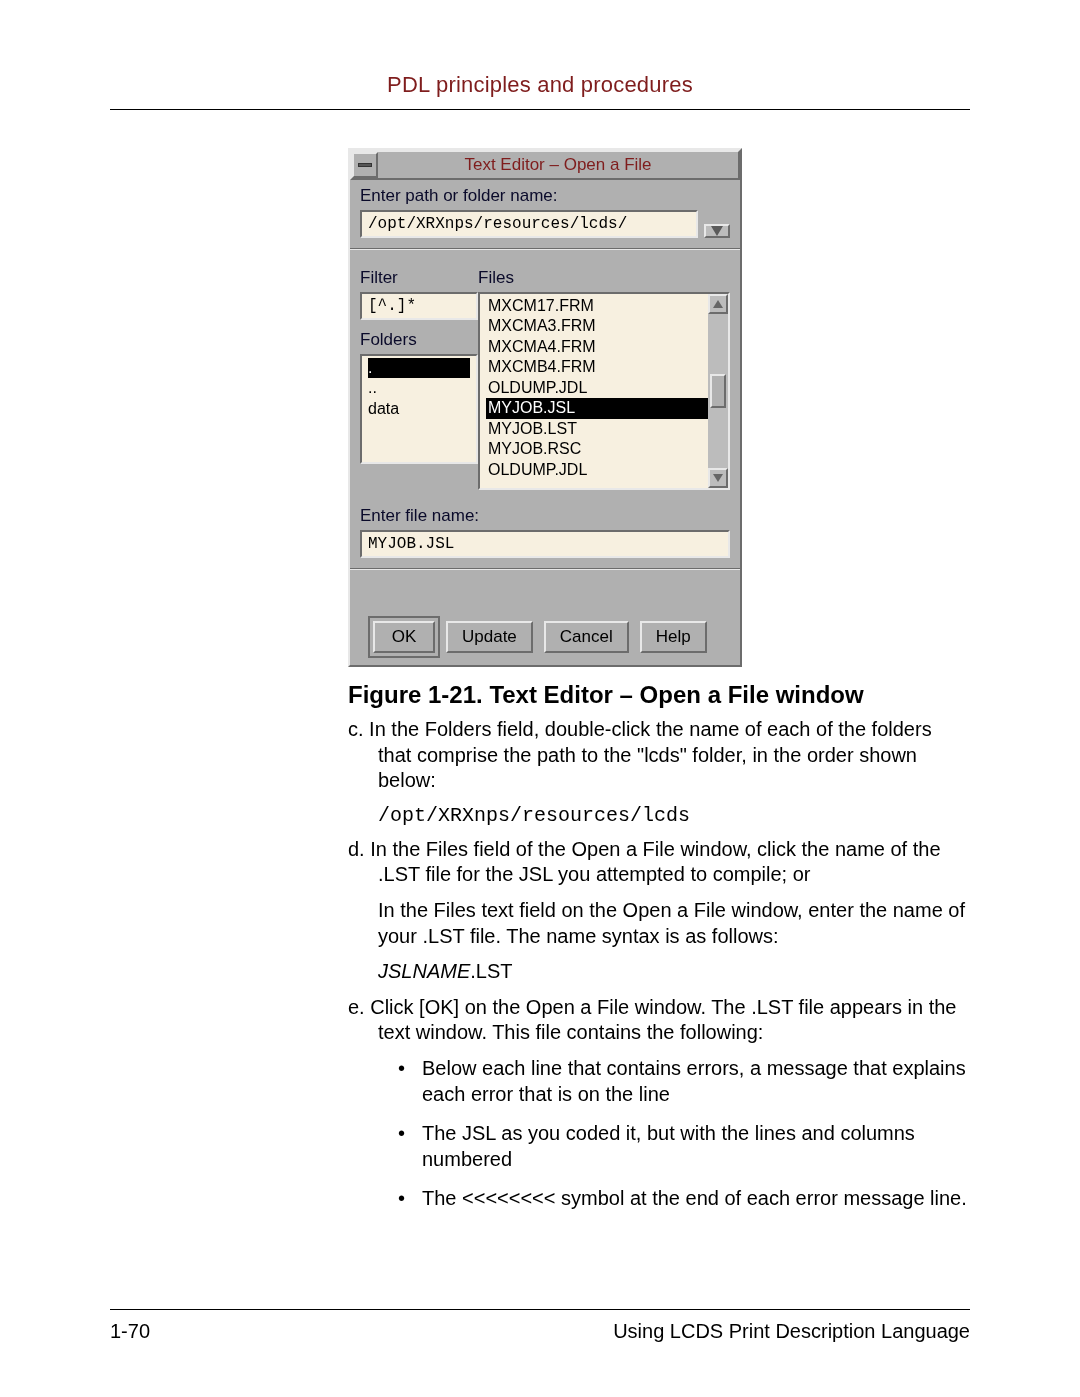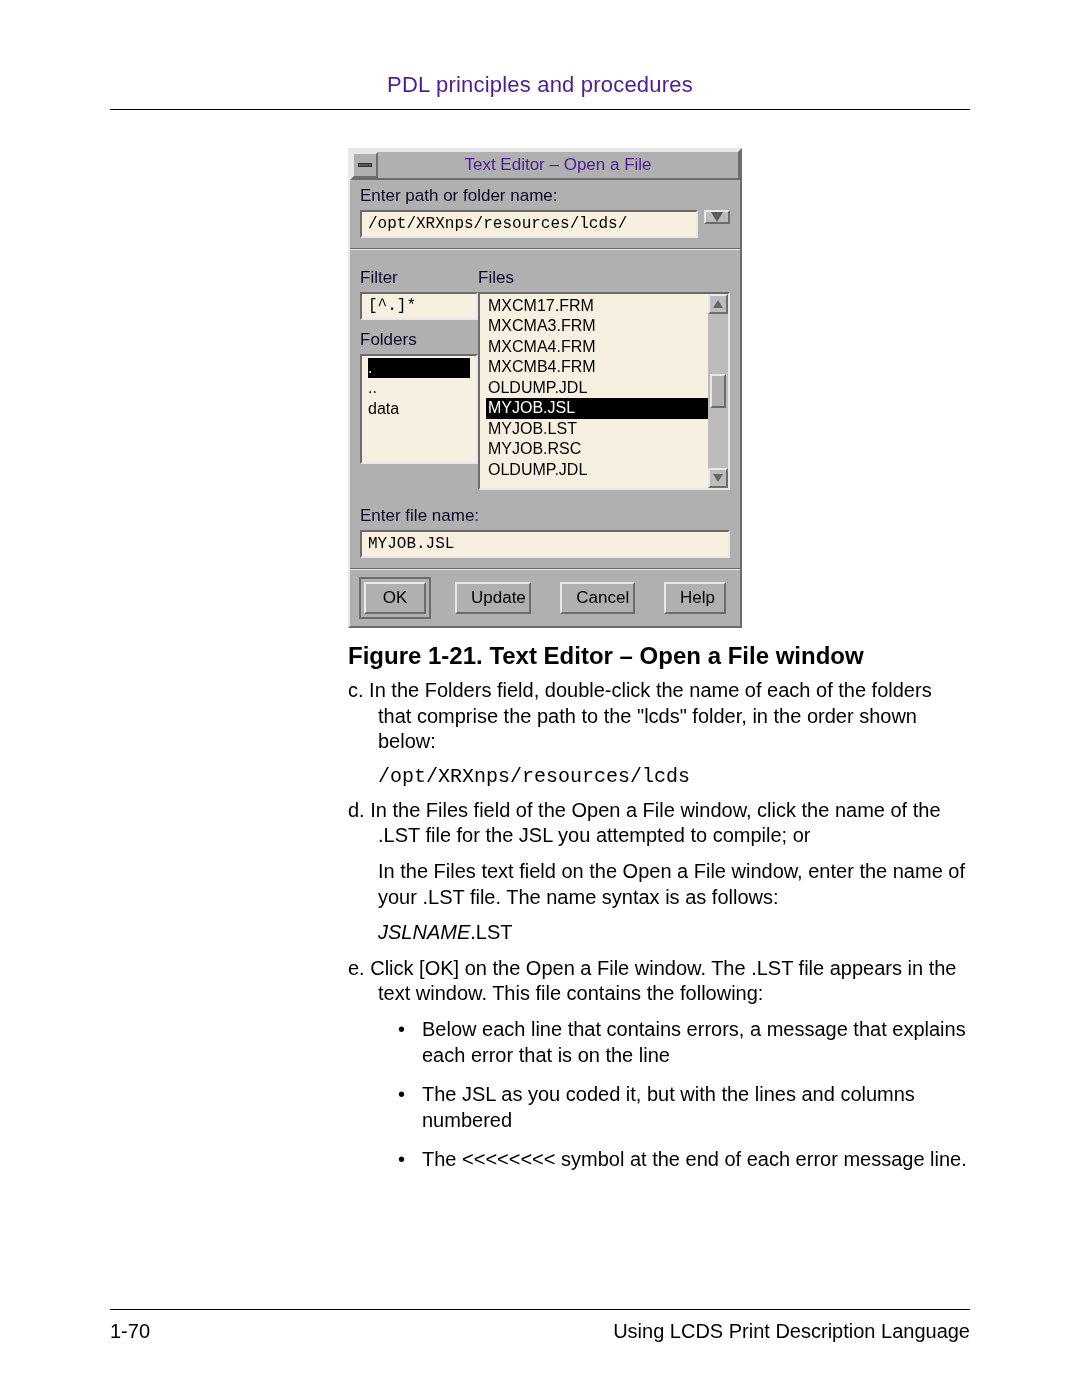--- a/index.html
+++ b/index.html
@@ -29,45 +29,45 @@
   .footer .row{display:flex;justify-content:space-between;font-size:20px;}
 
   
   .dialog{width:394px;background:var(--ui-bg);border:2px solid var(--ui-bg);margin:0 0 14px 0;
     font-family:"Lucida Sans","Lucida Grande",Verdana,sans-serif;}
   .bevel{border:2px solid var(--ui-light);border-right-color:var(--ui-shadow);border-bottom-color:var(--ui-shadow);}
   .bevel-in{border:2px solid var(--ui-shadow);border-right-color:var(--ui-light);border-bottom-color:var(--ui-light);}
   .titlebar{display:flex;align-items:flex-end;background:var(--ui-bg);}
   .sysmenu{width:26px;height:26px;background:var(--ui-bg);display:flex;align-items:center;justify-content:center;border-right:2px solid var(--ui-shadow);}
   .sysmenu .bar{width:14px;height:4px;background:#555;border:1px solid #333;}
-  .title{flex:1;text-align:center;font-size:17px;padding:2px 0 3px 0;color:#4c1d95;}
+  .title{flex:1;text-align:center;font-size:17px;padding:2px 0 3px 0;color:#7f1d1d;}
   .section{padding:6px 10px 10px 10px;}
   .label{font-size:17px;color:#0a0a2a;margin-bottom:4px;}
-  .txtrow{display:flex;gap:6px;align-items:flex-start;}
+  .txtrow{display:flex;gap:6px;align-items:flex-end;}
   .field{flex:1;background:var(--ui-field);padding:3px 6px;font-family:"Courier New",monospace;font-size:16px;min-height:22px;}
   .arrowbtn{width:26px;background:var(--ui-bg2);display:flex;align-items:center;justify-content:center;}
   .arrowbtn svg{fill:#5a5a5a;}
   .lists{display:flex;gap:0;}
   .col{display:flex;flex-direction:column;}
   .col.filter{width:118px;}
   .col.files{flex:1;}
   .col .label{margin-top:12px;}
   .listbox{background:var(--ui-field);font-family:"Courier New",monospace;font-size:16px;min-height:26px;padding:3px 6px;}
   .fileswrap{display:flex;align-items:stretch;}
   .filelist{flex:1;background:var(--ui-field);font-size:16px;line-height:1.28;padding:2px 0 2px 6px;font-family:"Lucida Sans","Lucida Grande",Verdana,sans-serif;}
   .filelist div{padding:0 2px;}
   .filelist .sel{background:#000;color:#fff;}
   .folders{background:var(--ui-field);font-family:"Lucida Sans","Lucida Grande",Verdana,sans-serif;font-size:16px;line-height:1.28;padding:2px 6px;min-height:110px;}
   .folders .sel{background:#000;color:#fff;}
   .scrollbar{width:20px;background:var(--ui-bg2);display:flex;flex-direction:column;}
   .sb-btn{height:20px;display:flex;align-items:center;justify-content:center;}
   .sb-track{flex:1;position:relative;}
   .sb-thumb{position:absolute;left:2px;right:2px;top:50%;height:34px;transform:translateY(-50%);background:var(--ui-bg);border:2px solid var(--ui-light);border-right-color:var(--ui-shadow);border-bottom-color:var(--ui-shadow);}
   .divider{height:2px;background:var(--ui-shadow);border-bottom:1px solid var(--ui-light);}
-  .btnrow{display:flex;gap:29px;padding:12px 14px;}
+  .btnrow{display:flex;gap:11px;padding:12px 23px;margin-top:39px;}
   .btn{background:var(--ui-bg);padding:4px 14px;font-size:17px;min-width:62px;text-align:center;}
   .btn.default{outline:2px solid var(--ui-shadow);outline-offset:3px;}
 </style>
 </head>
 <body>
 
 <div class="page">
 
   <div class="header">
     <div class="title">PDL principles and procedures</div>

